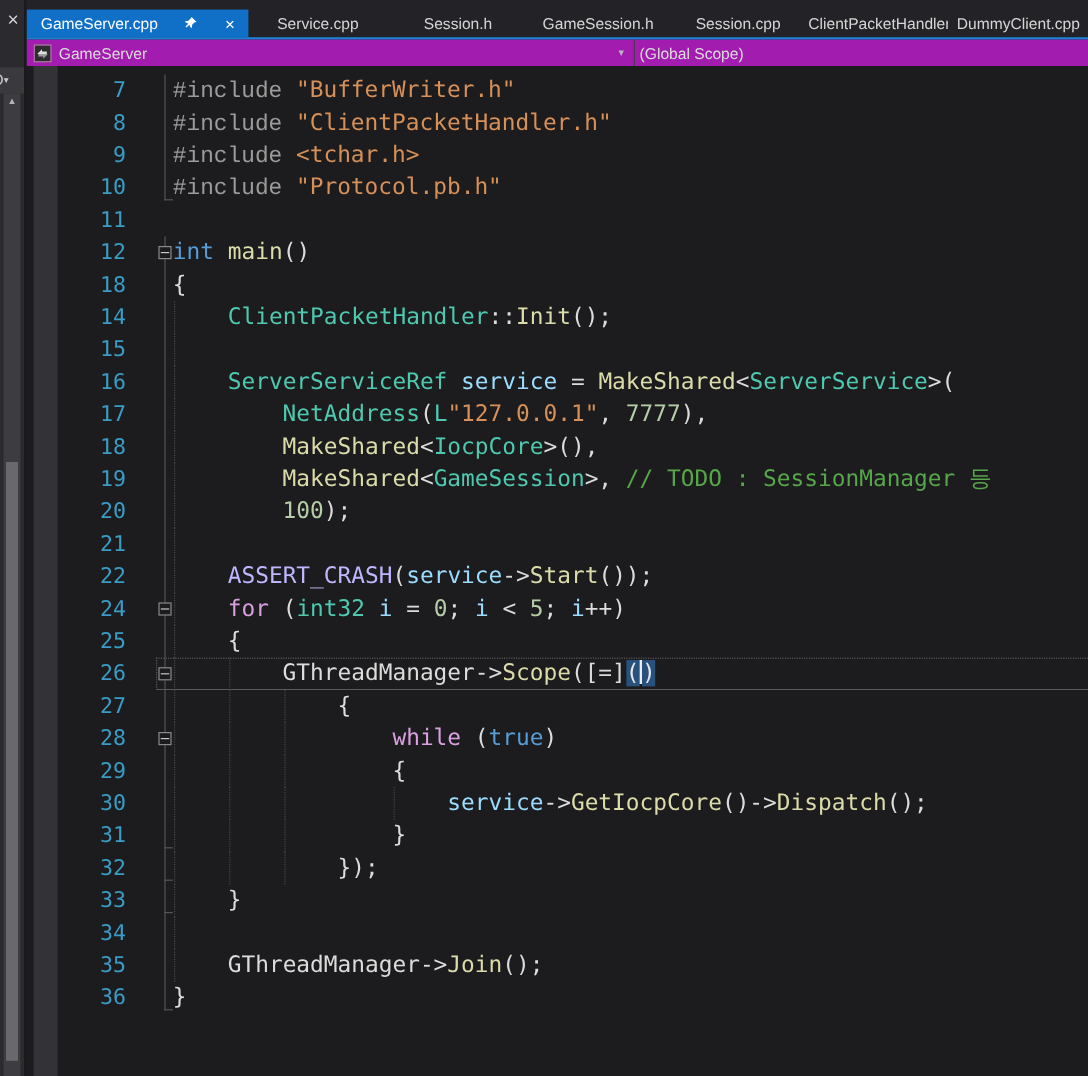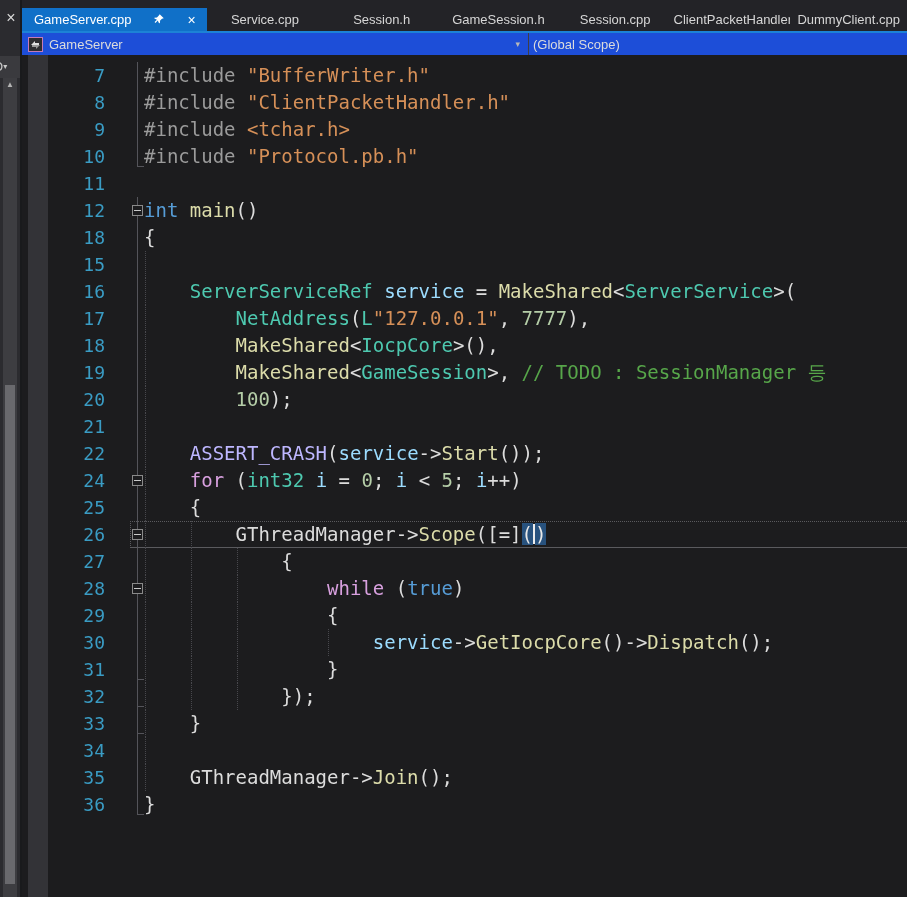--- a/index.html
+++ b/index.html
@@ -24,21 +24,21 @@
           display:flex;align-items:flex-end;border-bottom:2px solid var(--underline);z-index:4;}
   .tab{height:23px;line-height:23px;font-size:13px;color:#D6D6D6;text-align:center;
        white-space:nowrap;overflow:hidden;cursor:default;}
   .tab.inactive{flex:1 1 0;}
   .tab.active{background:var(--activetab);color:#FFFFFF;padding:0 8px 0 12px;display:flex;align-items:center;gap:20px;}
   .tab.active .lbl{line-height:23px;}
   .tab .pin{display:inline-flex;width:13px;height:13px;}
   .tab .tclose{font-size:14px;line-height:14px;color:#FFFFFF;width:14px;}
 
   
-  .navbar{position:absolute;left:22px;right:0;top:33px;height:22px;background:#1d4ed8;z-index:4;
+  .navbar{position:absolute;left:22px;right:0;top:33px;height:22px;background:#a21caf;z-index:4;
           display:flex;font-size:13px;color:#DCDCDC;}
   .combo{display:flex;align-items:center;height:22px;}
   .combo-left{width:500px;padding-left:6px;}
   .combo-left .txt{margin-left:6px;}
   .combo-left .dd{margin-left:auto;padding-right:8px;color:#B8B8B8;font-size:9px;}
   .combo-right{border-left:1px solid #3F3F46;padding-left:4px;flex:1;}
   .scope-icon{width:13px;height:13px;display:inline-block;border:1px solid #C77BB6;background:#2D2D30;
               position:relative;}
   .scope-icon svg{position:absolute;left:1px;top:1px;}
 
@@ -57,21 +57,21 @@
   .f-corner::after,.f-stem-tick::after{
      content:"";position:absolute;left:5px;bottom:3px;width:7px;height:1px;background:#54545A;}
   .fbox{position:absolute;left:0;top:8px;width:9px;height:9px;border:1px solid #8A8A8A;background:#1C1C1E;}
   .fbox::after{content:"";position:absolute;left:1px;top:4px;width:7px;height:1px;background:#C8C8C8;}
   .code{position:absolute;left:122px;top:0;white-space:pre;tab-size:4;-moz-tab-size:4;
         font-family:"DejaVu Sans Mono",monospace;font-size:19px;line-height:27px;color:var(--c-def);}
   .guide{position:absolute;top:0;bottom:0;width:0;border-left:1px dotted #48484D;}
   .curbox{position:absolute;left:108px;right:0;top:0;bottom:0;
           border-top:1px dotted #5A5A5E;border-bottom:1px solid #5A5A5E;
           border-left:1px dotted #5A5A5E;}
-  .tok-def{color:var(--c-def);}  .tok-pp{color:var(--c-pp);}
+  .tok-def{color:var(--c-def);}  .tok-pp{color:var(--c-pp);font-family:Liberation Mono, monospace;}
   .tok-str{color:var(--c-str);}  .tok-kw{color:var(--c-kw);}
   .tok-ctl{color:var(--c-ctl);}  .tok-type{color:var(--c-type);}
   .tok-fn{color:var(--c-fn);}    .tok-mac{color:var(--c-mac);}
   .tok-var{color:var(--c-var);}  .tok-num{color:var(--c-num);}
   .tok-cmt{color:var(--c-cmt);}
   .tok-hl{color:#E8E8E8;background:var(--matchbg);}
   .caret{display:inline-block;width:2px;height:20px;background:#EDEDED;vertical-align:-3px;}
 </style>
 </head>
 <body>
@@ -157,20 +157,26 @@
           </div>
           <div class="code"><span class="tok-kw">int</span><span class="tok-def"> </span><span class="tok-fn">main</span><span class="tok-def">()</span></div>
         </div>
         <div class="row">
           <div class="lineno">18</div>
           <div class="fold f-stem"></div>
           <div class="code"><span class="tok-def">{</span></div>
         </div>
         <div class="row">
           <div class="guide" style="left: 123px;"></div>
+          <div class="lineno">14</div>
+          <div class="fold f-stem"></div>
+          <div class="code"><span class="tok-def">	</span><span class="tok-type">ClientPacketHandler</span><span class="tok-def">::</span><span class="tok-fn">Init</span><span class="tok-def">();</span></div>
+        </div>
+        <div class="row">
+          <div class="guide" style="left: 123px;"></div>
           <div class="lineno">15</div>
           <div class="fold f-stem"></div>
           <div class="code"></div>
         </div>
         <div class="row">
           <div class="guide" style="left: 123px;"></div>
           <div class="lineno">16</div>
           <div class="fold f-stem"></div>
           <div class="code"><span class="tok-def">	</span><span class="tok-type">ServerServiceRef</span><span class="tok-def"> </span><span class="tok-var">service</span><span class="tok-def"> = </span><span class="tok-fn">MakeShared</span><span class="tok-def">&lt;</span><span class="tok-type">ServerService</span><span class="tok-def">&gt;(</span></div>
         </div>

